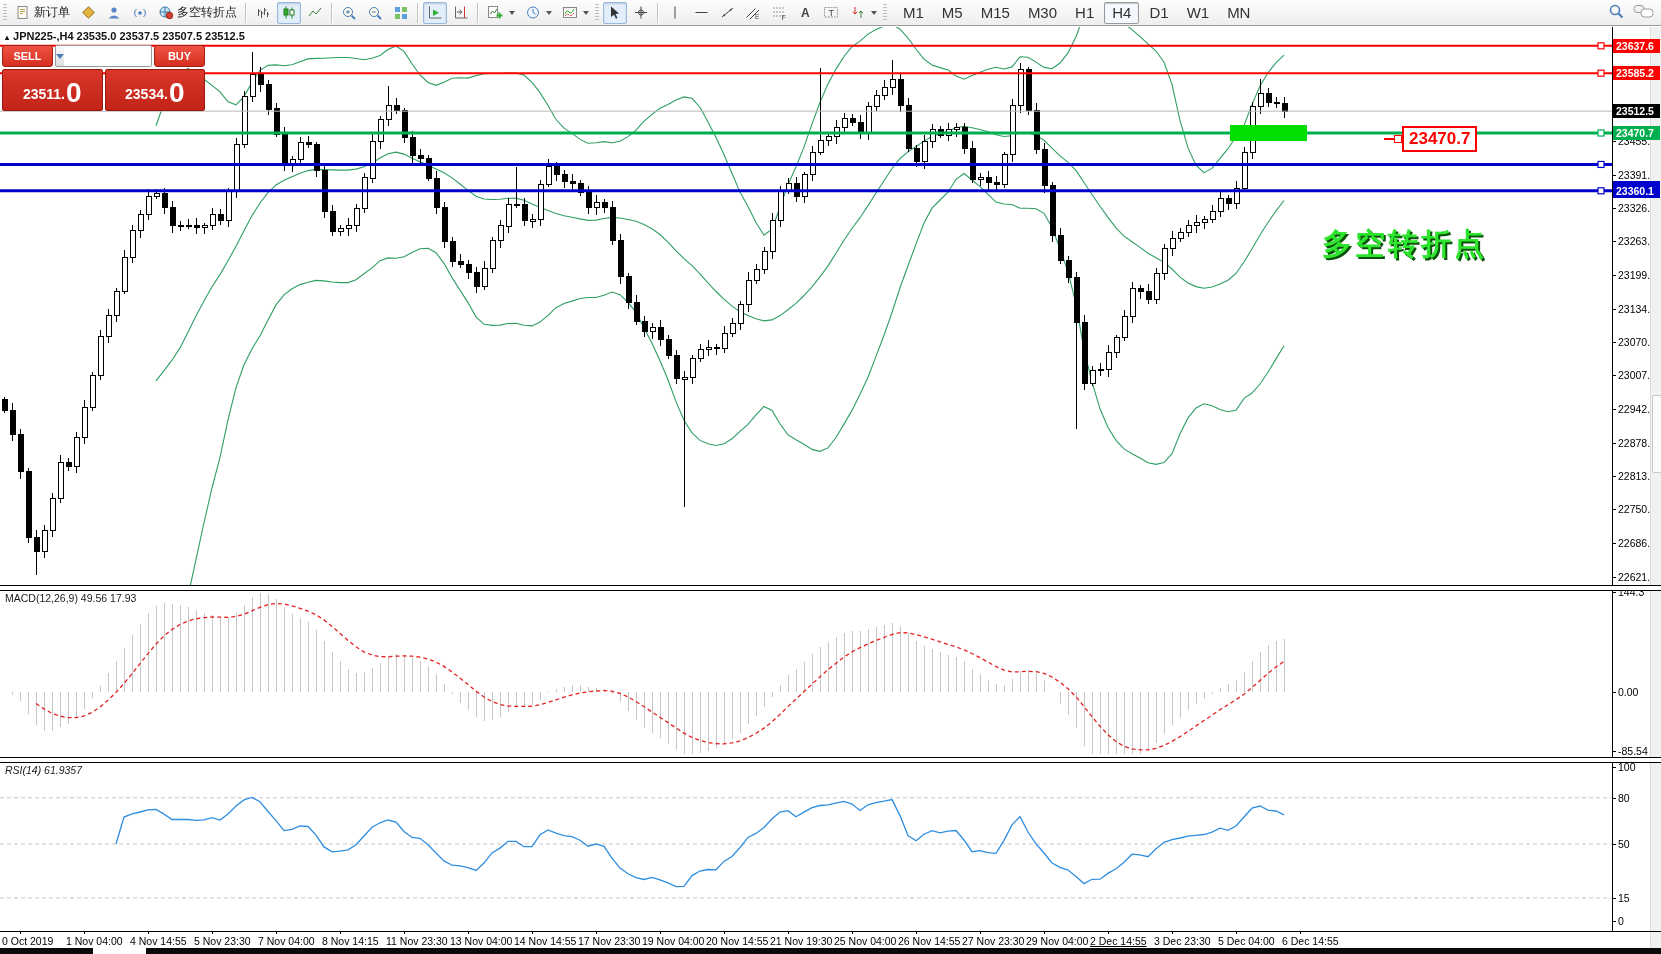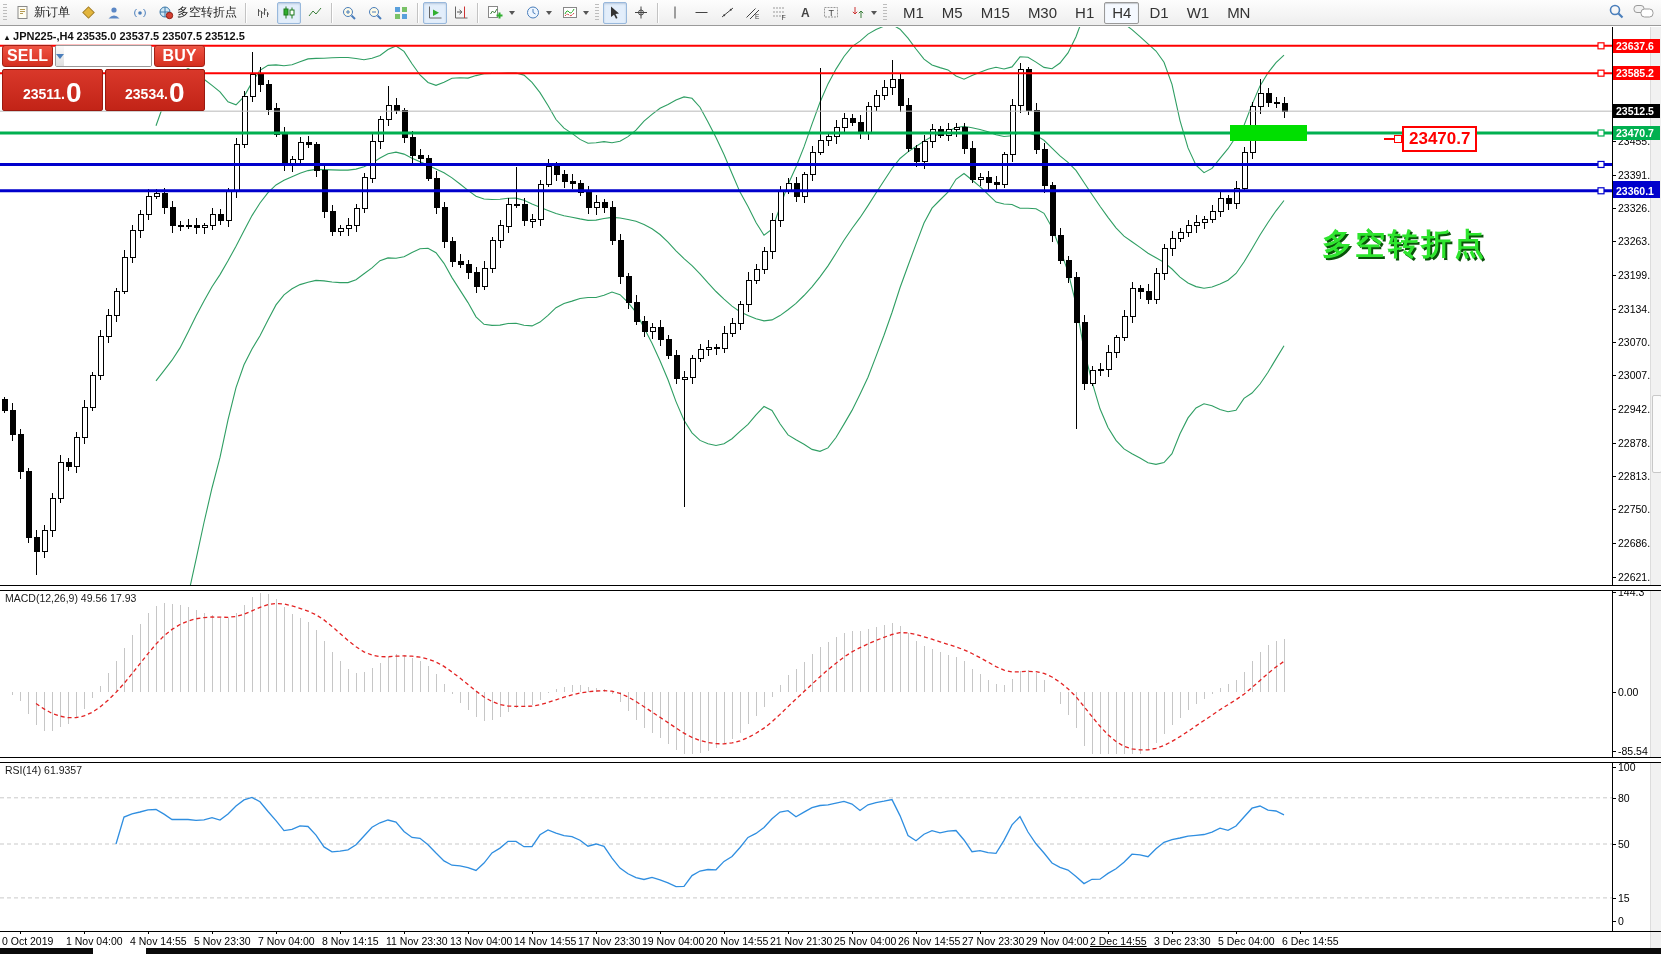--- a/index.html
+++ b/index.html
@@ -38,21 +38,21 @@
   
   .ind-label{position:absolute;left:5px;font-size:10.5px;color:#1a1a1a;z-index:4;}
   
   .time-label{position:absolute;font-size:10.5px;color:#000;white-space:nowrap;top:908px;}
   .time-tick{position:absolute;top:904px;width:1px;height:3px;background:#000;}
   #time-base{position:absolute;left:0;top:904px;width:1661px;height:1px;background:#000;}
   
   #trade-panel{position:absolute;left:2px;top:18px;width:203px;z-index:40;}
   .tp-row1{display:flex;height:22px;gap:2px;}
   .tp-btn{flex:0 0 49px;background:linear-gradient(#ef5343,#d52f1f);border:1px solid #a32015;border-radius:3px;
-    color:#fff;font-weight:bold;font-size:16px;display:flex;align-items:center;justify-content:center;}
+    color:#fff;font-weight:bold;font-size:11px;display:flex;align-items:center;justify-content:center;}
   .tp-spin{flex:1;display:flex;border:1px solid #9a9a9a;border-radius:2px;background:#fff;overflow:hidden;}
   .spin-btn{width:17px;background:linear-gradient(#fbfbfb,#dfdfdf);border:0;display:flex;align-items:center;justify-content:center;padding:0;}
   .spin-btn .dn{width:0;height:0;border-left:4px solid transparent;border-right:4px solid transparent;border-top:5px solid #4a7ebb;}
   #vol-input{flex:1;border:0;outline:none;text-align:right;font-size:13px;padding:0 6px;font-family:"Liberation Sans",sans-serif;}
   .tp-prices{display:flex;height:42px;gap:2px;margin-top:2px;}
   .tp-price{flex:1;background:linear-gradient(#d9382a,#c22417);border:1px solid #99190f;border-radius:2px;
     color:#fff;display:flex;align-items:flex-end;justify-content:center;padding-bottom:3px;}
   .pp-small{font-size:14px;font-weight:bold;line-height:26px;}
   .pp-big{font-size:28px;font-weight:bold;line-height:28px;margin-left:1px;}
   
@@ -893,41 +893,41 @@
         <div class="time-label" style="left: 450px;">13 Nov 04:00</div>
         <div class="time-tick" style="left: 532px;"></div>
         <div class="time-label" style="left: 514px;">14 Nov 14:55</div>
         <div class="time-tick" style="left: 596px;"></div>
         <div class="time-label" style="left: 578px;">17 Nov 23:30</div>
         <div class="time-tick" style="left: 660px;"></div>
         <div class="time-label" style="left: 642px;">19 Nov 04:00</div>
         <div class="time-tick" style="left: 724px;"></div>
         <div class="time-label" style="left: 706px;">20 Nov 14:55</div>
         <div class="time-tick" style="left: 788px;"></div>
-        <div class="time-label" style="left: 770px;">21 Nov 21:30</div>
+        <div class="time-label" style="left: 770px;">21 Nov 19:30</div>
         <div class="time-tick" style="left: 852px;"></div>
         <div class="time-label" style="left: 834px;">25 Nov 04:00</div>
         <div class="time-tick" style="left: 916px;"></div>
         <div class="time-label" style="left: 898px;">26 Nov 14:55</div>
         <div class="time-tick" style="left: 980px;"></div>
         <div class="time-label" style="left: 962px;">27 Nov 23:30</div>
         <div class="time-tick" style="left: 1044px;"></div>
         <div class="time-label" style="left: 1026px;">29 Nov 04:00</div>
         <div class="time-tick" style="left: 1108px;"></div>
         <div class="time-label" style="left: 1090px; text-decoration: underline;">2 Dec 14:55</div>
         <div class="time-tick" style="left: 1172px;"></div>
         <div class="time-label" style="left: 1154px;">3 Dec 23:30</div>
         <div class="time-tick" style="left: 1236px;"></div>
         <div class="time-label" style="left: 1218px;">5 Dec 04:00</div>
         <div class="time-tick" style="left: 1300px;"></div>
         <div class="time-label" style="left: 1282px;">6 Dec 14:55</div>
       </div>
 
     <div class="ind-label" style="top:565px;">MACD(12,26,9) 49.56 17.93</div>
-    <div class="ind-label" style="top:737px;">RSI(14) 61.9357</div>
+    <div class="ind-label" style="top:737px;font-style:italic;">RSI(14) 61.9357</div>
 
     <div id="annotation">多空转折点</div>
     <div id="tag-dash"></div>
     <div id="tag-knob"></div>
     <div id="price-tag">23470.7</div>
 
     <div id="scrollbar">
         <div id="scroll-thumb"></div>
       </div>
     <div id="bottom-strip">

